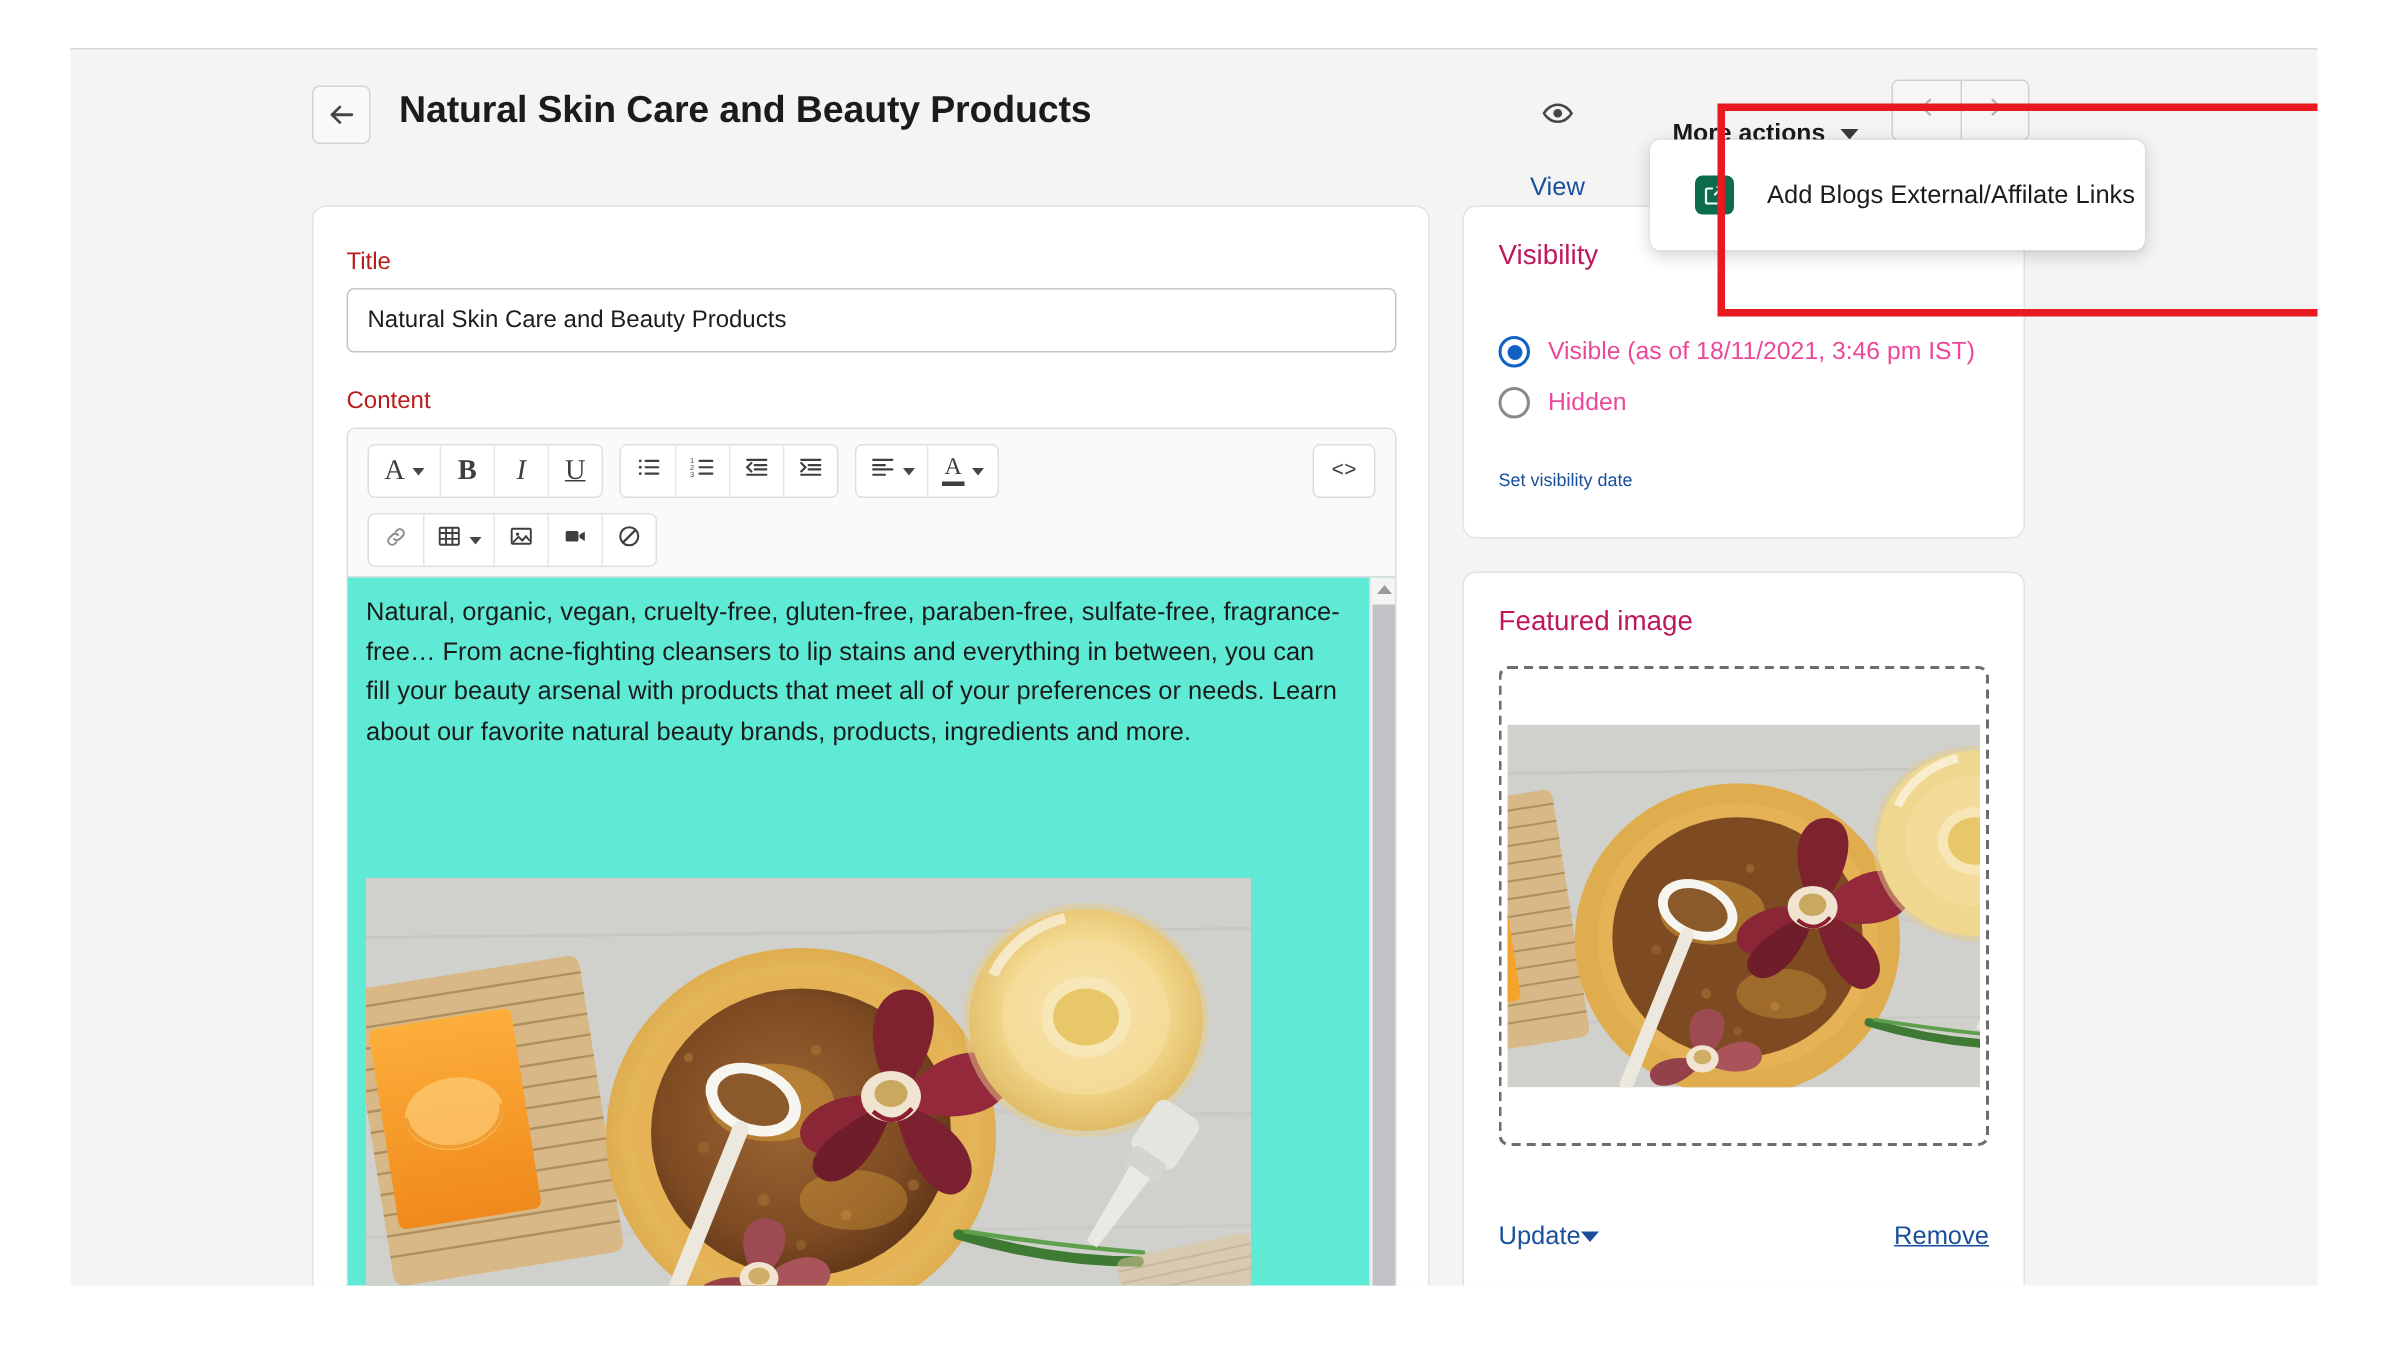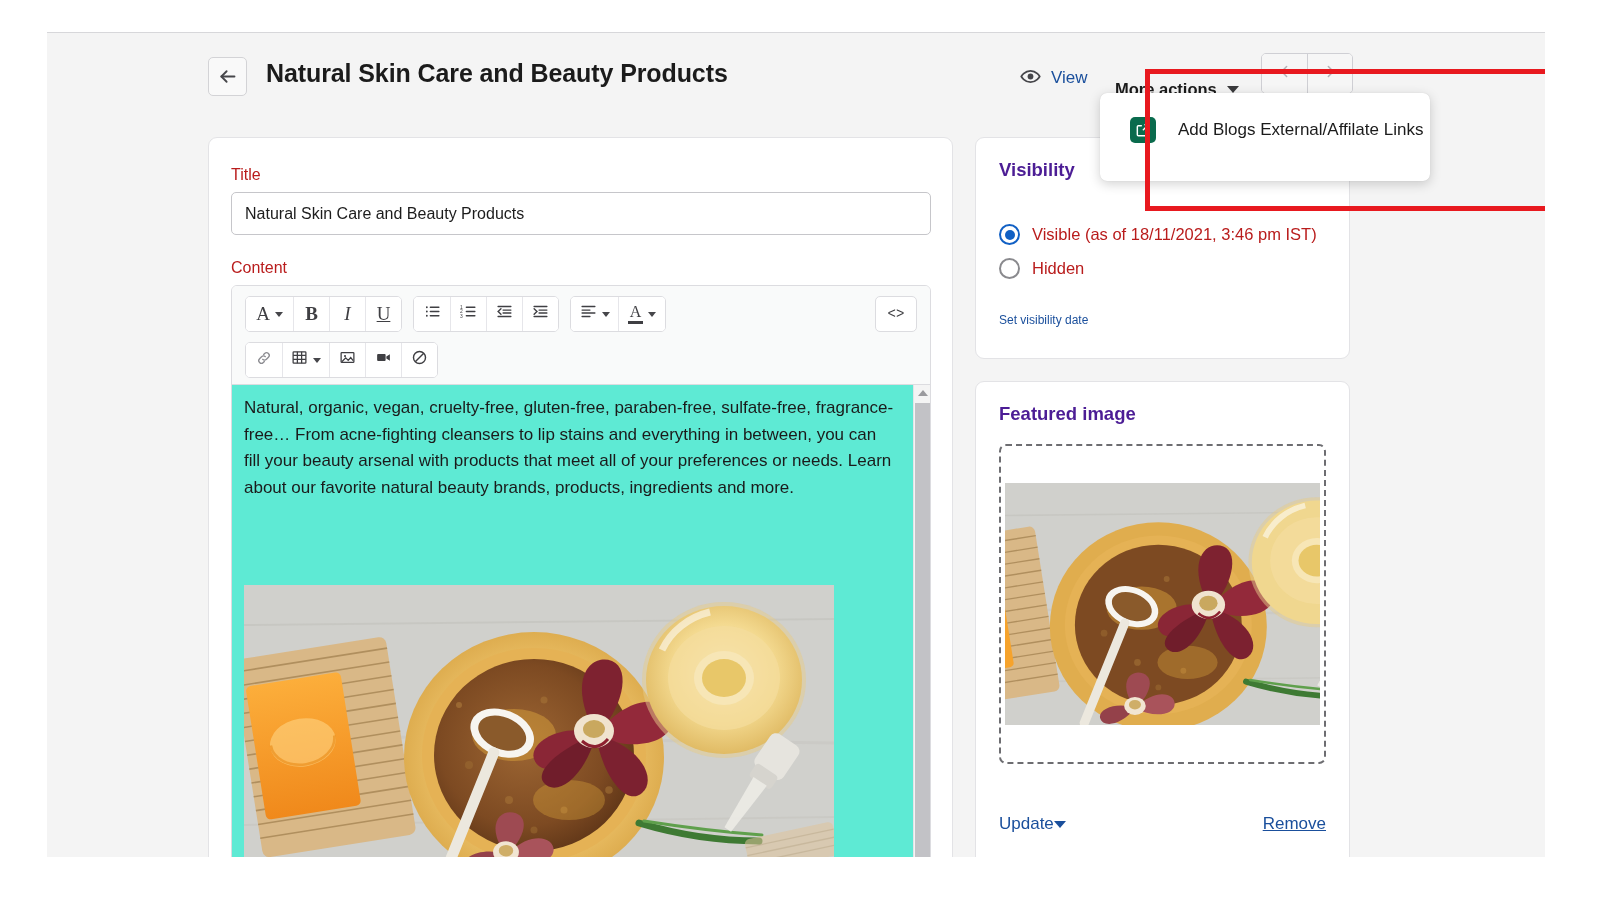--- a/index.html
+++ b/index.html
@@ -43,22 +43,23 @@
     position: absolute; left: 219px; top: 26px;
     font-size: 25px; font-weight: 700; color: #1b1b1b;
     letter-spacing: -0.1px;
     white-space: nowrap;
   }
 
   
   .view-link {
     position: absolute; left: 973px; top: 32px;
     height: 26px;
-    display: flex; align-items: center; gap: 10px;
-    cursor: pointer;
+    display: flex; align-items: center; gap: 24px;
+    cursor: pointer;
+    flex-direction: column;
   }
   .view-link .label {
     font-size: 17px; color: #1a4f9c;
   }
 
   
   .more-actions {
     position: absolute; left: 1060px; top: 28px;
     height: 34px;
     display: flex; align-items: center; gap: 10px;
@@ -91,21 +92,21 @@
     display: flex; align-items: center; justify-content: center;
     cursor: pointer;
     background: #f6f6f6;
   }
   .nav-btn + .nav-btn { border-left: 1px solid #cfcfd4; }
 
   
   .dropdown {
     position: absolute;
     left: 1053px; top: 60px;
-    width: 330px; height: 88px;
+    width: 330px; height: 74px;
     background: #ffffff;
     border-radius: 7px;
     box-shadow: 0 3px 12px rgba(0,0,0,0.18), 0 0 1px rgba(0,0,0,0.15);
     z-index: 30;
   }
   .dropdown-item {
     position: absolute;
     left: 0; top: 6px;
     width: 330px; height: 62px;
     display: flex; align-items: center;
@@ -268,21 +269,21 @@
   .ed-scroll .thumb {
     position: absolute; left: 1px; top: 18px;
     width: 15px; height: 470px;
     background: #c2c2c6;
   }
 
   
   .card-heading {
     position: absolute;
     left: 23px; top: 21px;
-    font-size: 18.5px; font-weight: 700; color: #4c1d95;
+    font-size: 18.5px; font-weight: 400; color: #be185d;
   }
   .radio-row {
     position: absolute;
     display: flex; align-items: center; gap: 12px;
     cursor: pointer;
   }
   .radio-row.r1 { left: 23px; top: 86px; }
   .radio-row.r2 { left: 23px; top: 120px; }
   .radio {
     width: 21px; height: 21px;
@@ -290,21 +291,21 @@
     border: 2px solid #8a8a8e;
     background: #ffffff;
     flex: none;
     display: flex; align-items: center; justify-content: center;
   }
   .radio.checked { border-color: #1160c4; }
   .radio.checked::after {
     content: ""; width: 10px; height: 10px;
     border-radius: 50%; background: #1160c4;
   }
-  .radio-label { font-size: 16.5px; color: #b91c1c; white-space: nowrap; }
+  .radio-label { font-size: 16.5px; color: #ec4899; white-space: nowrap; }
   .link-text {
     position: absolute;
     font-size: 12px; color: #1a4f9c;
     cursor: pointer;
   }
   .set-vis { left: 23px; top: 175px; }
 
   
   .fi-dropzone {
     position: absolute;

